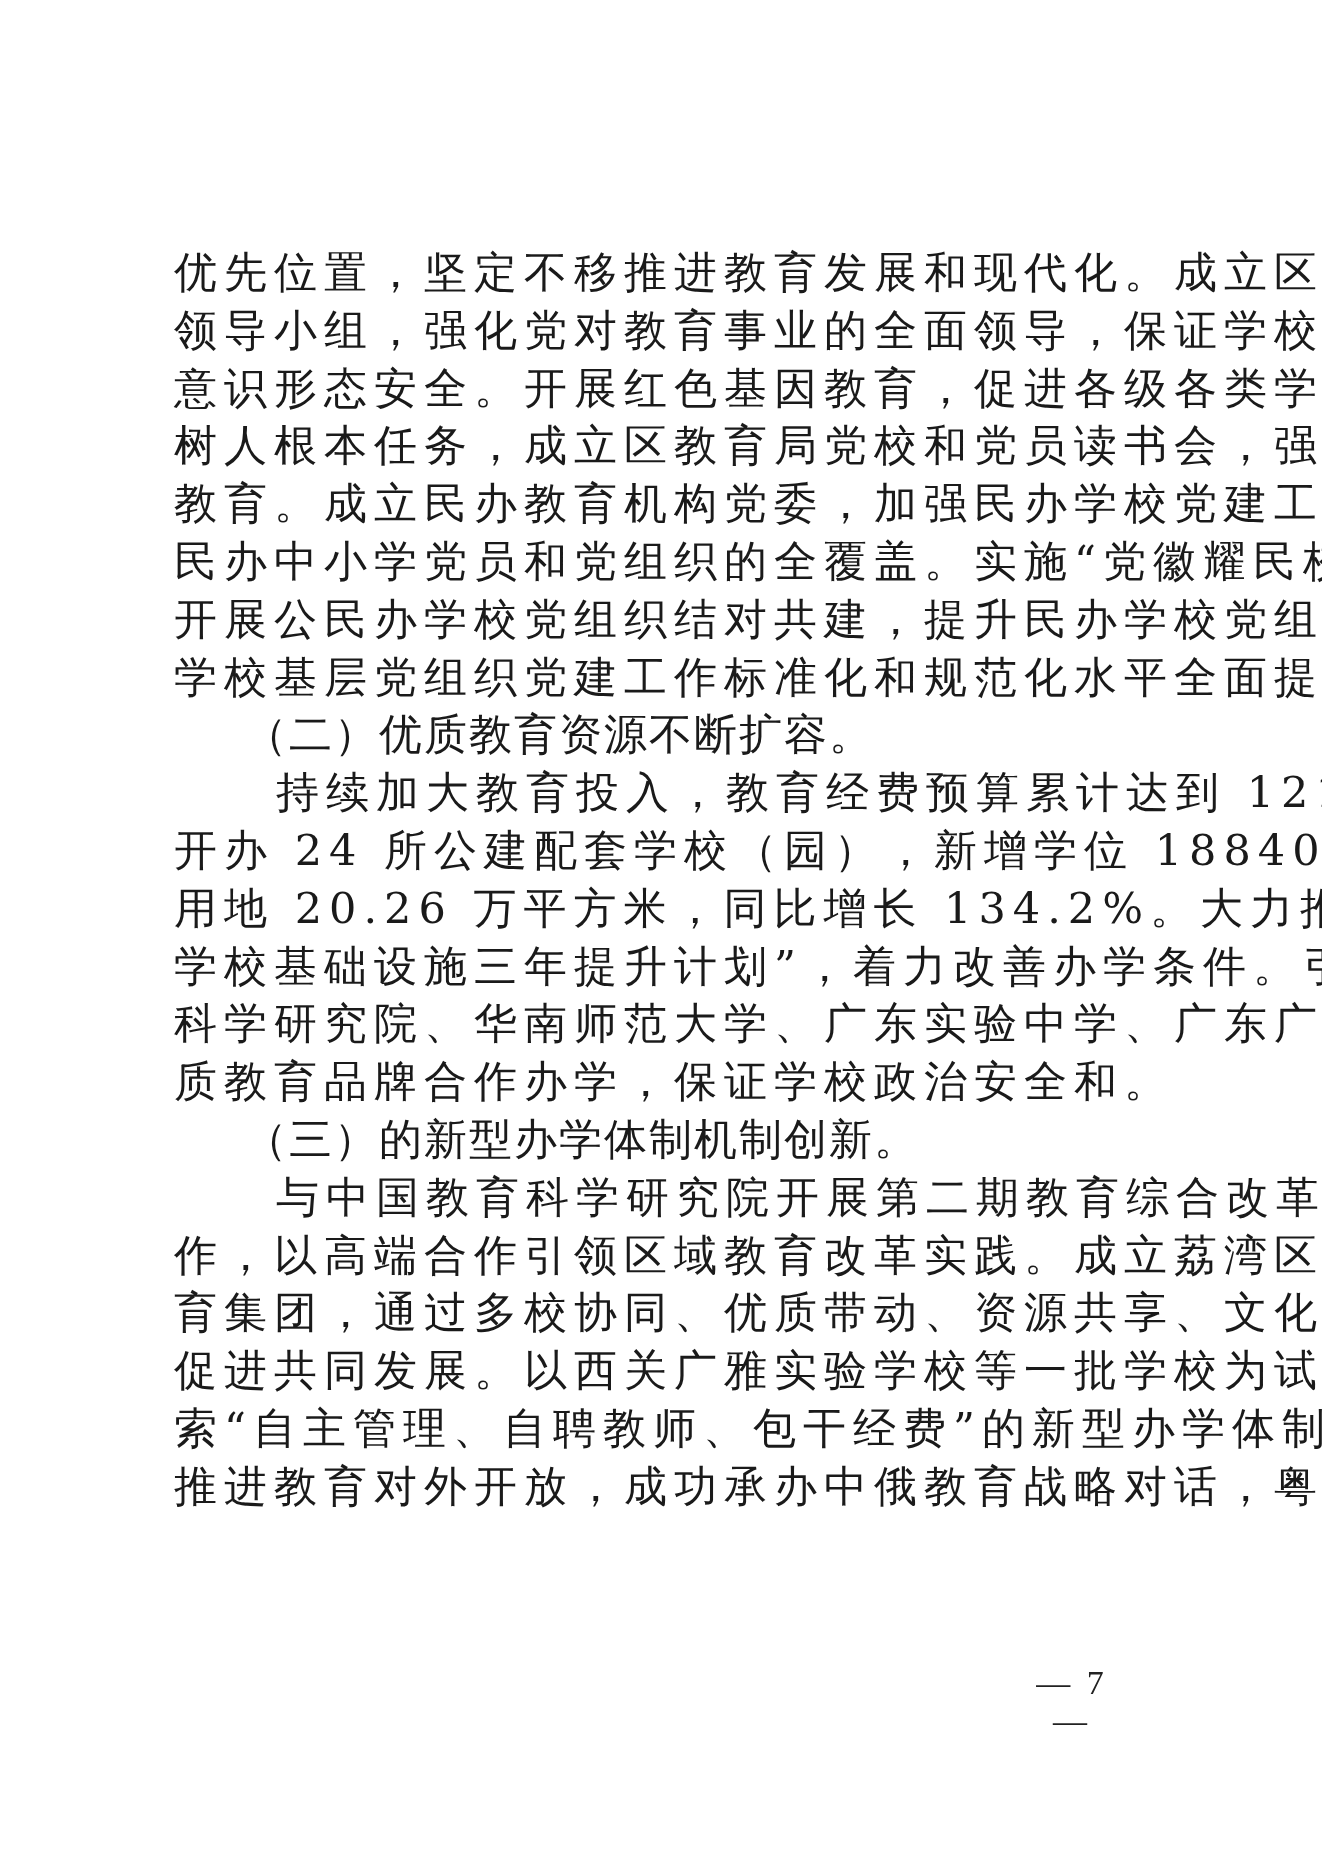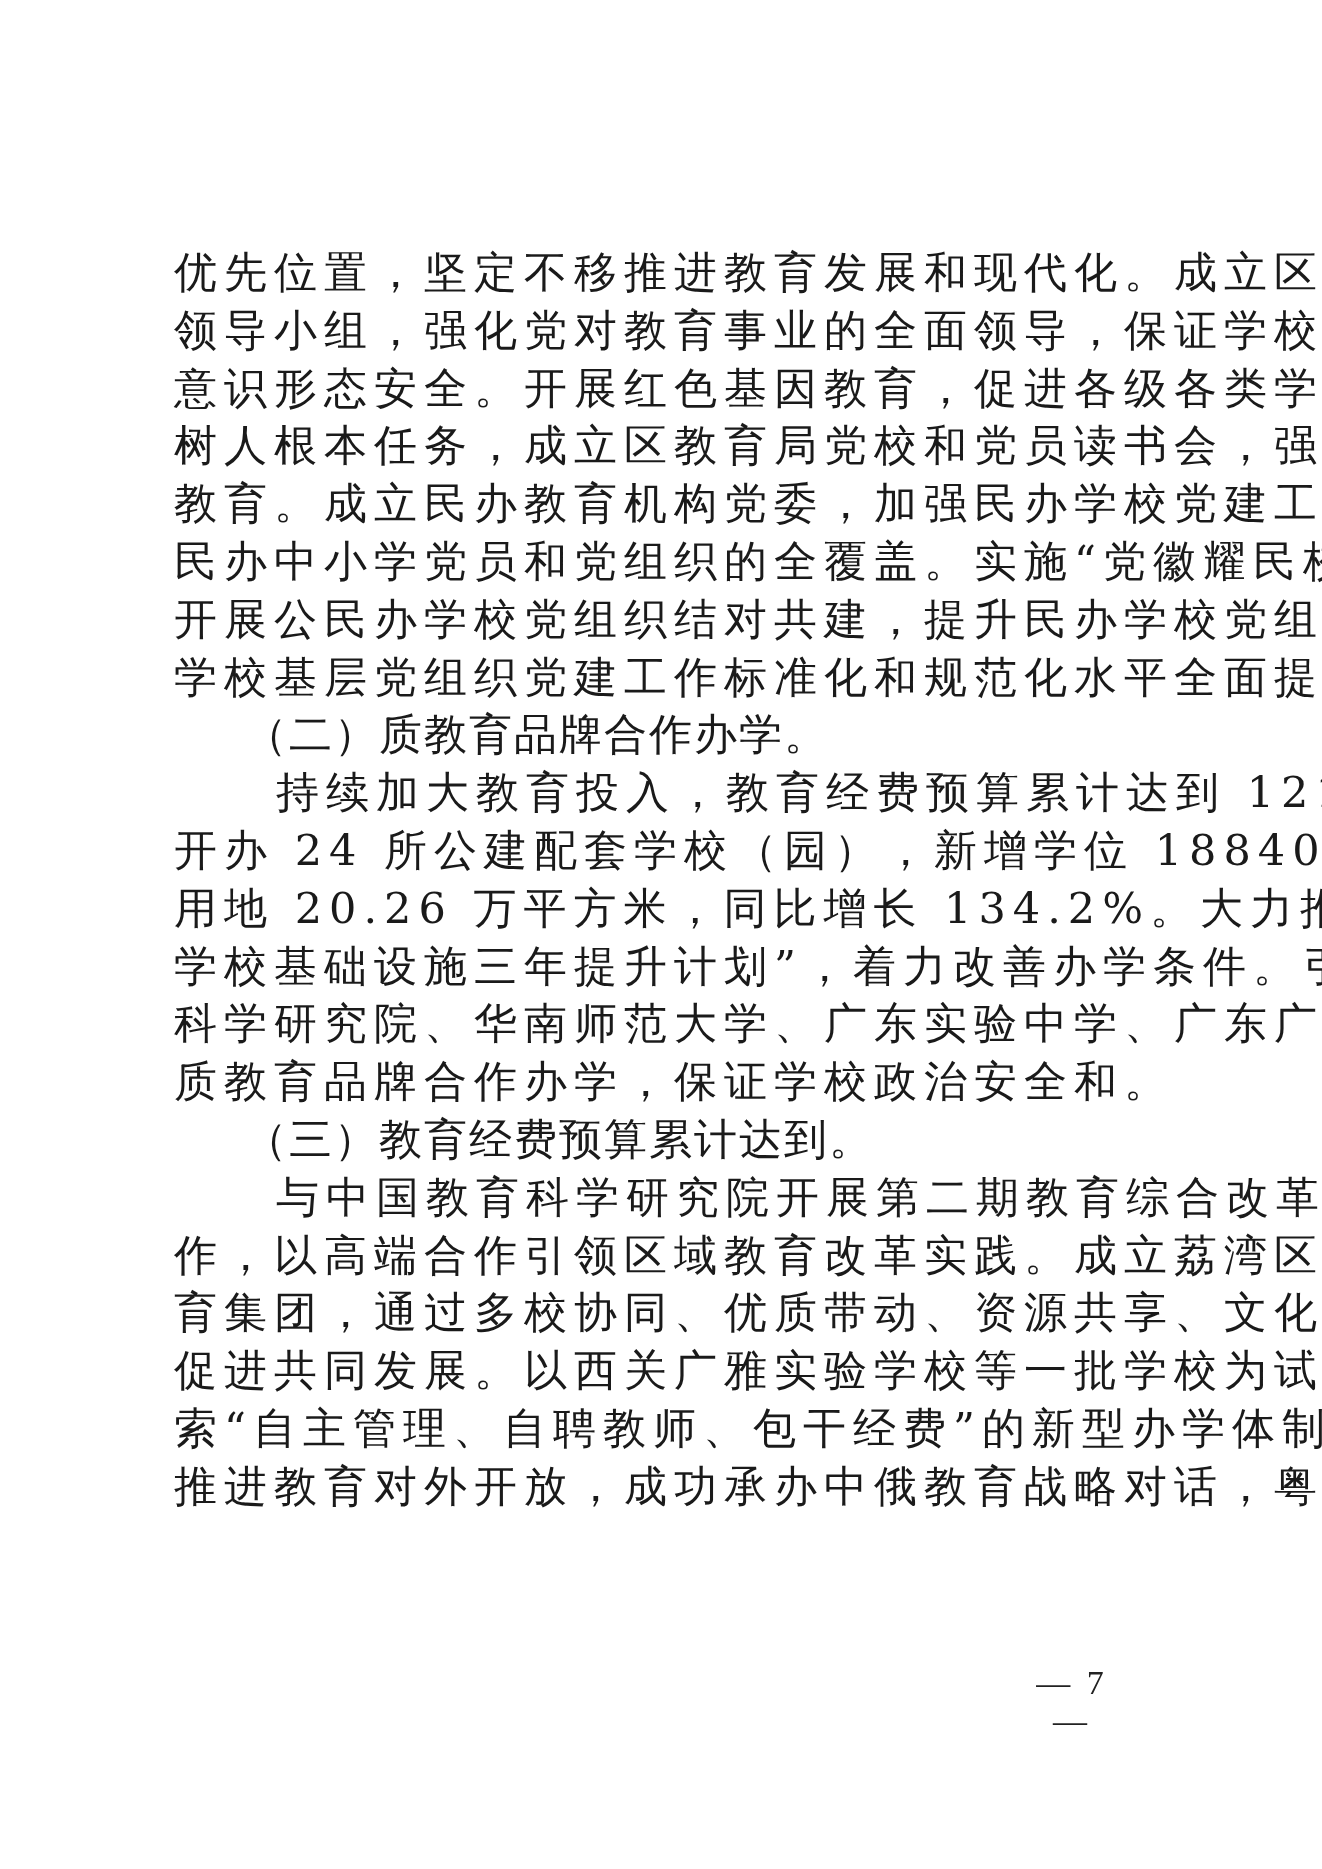--- a/index.html
+++ b/index.html
@@ -35,28 +35,28 @@
 <div class="page">
   <div class="text-block">
     <span class="line">优先位置，坚定不移推进教育发展和现代化。成立区委教育工作</span>
     <span class="line">领导小组，强化党对教育事业的全面领导，保证学校政治安全和</span>
     <span class="line">意识形态安全。开展红色基因教育，促进各级各类学校落实立德</span>
     <span class="line">树人根本任务，成立区教育局党校和党员读书会，强化党员学习</span>
     <span class="line">教育。成立民办教育机构党委，加强民办学校党建工作，实现了</span>
     <span class="line">民办中小学党员和党组织的全覆盖。实施“党徽耀民校”工程，</span>
     <span class="line">开展公民办学校党组织结对共建，提升民办学校党组工作水平。</span>
     <span class="line last">学校基层党组织党建工作标准化和规范化水平全面提升。</span>
-    <span class="line heading">（二）质教育品牌合作办学。</span>
+    <span class="line heading">（二）优质教育资源不断扩容。</span>
     <span class="line indent">持续加大教育投入，教育经费预算累计达到 121.4 亿元，新</span>
     <span class="line">开办 24 所公建配套学校（园），新增学位 18840 多个，新增教育</span>
     <span class="line">用地 20.26 万平方米，同比增长 134.2%。大力推进“广州市中小</span>
     <span class="line">学校基础设施三年提升计划”，着力改善办学条件。引进中国教育</span>
     <span class="line">科学研究院、华南师范大学、广东实验中学、广东广雅中学等优</span>
     <span class="line last">质教育品牌合作办学，保证学校政治安全和。</span>
-    <span class="line heading">（三）教育经费预算累计达到。</span>
+    <span class="line heading">（三）的新型办学体制机制创新。</span>
     <span class="line indent">与中国教育科学研究院开展第二期教育综合改革实验区合</span>
     <span class="line">作，以高端合作引领区域教育改革实践。成立荔湾区“3+6”教</span>
     <span class="line">育集团，通过多校协同、优质带动、资源共享、文化共生等策略，</span>
     <span class="line">促进共同发展。以西关广雅实验学校等一批学校为试点，积极探</span>
     <span class="line">索“自主管理、自聘教师、包干经费”的新型办学体制机制创新。</span>
     <span class="line">推进教育对外开放，成功承办中俄教育战略对话，粤港澳姊妹总</span>
   </div>
   <div class="page-number">— 7 —</div>
 </div>
 

